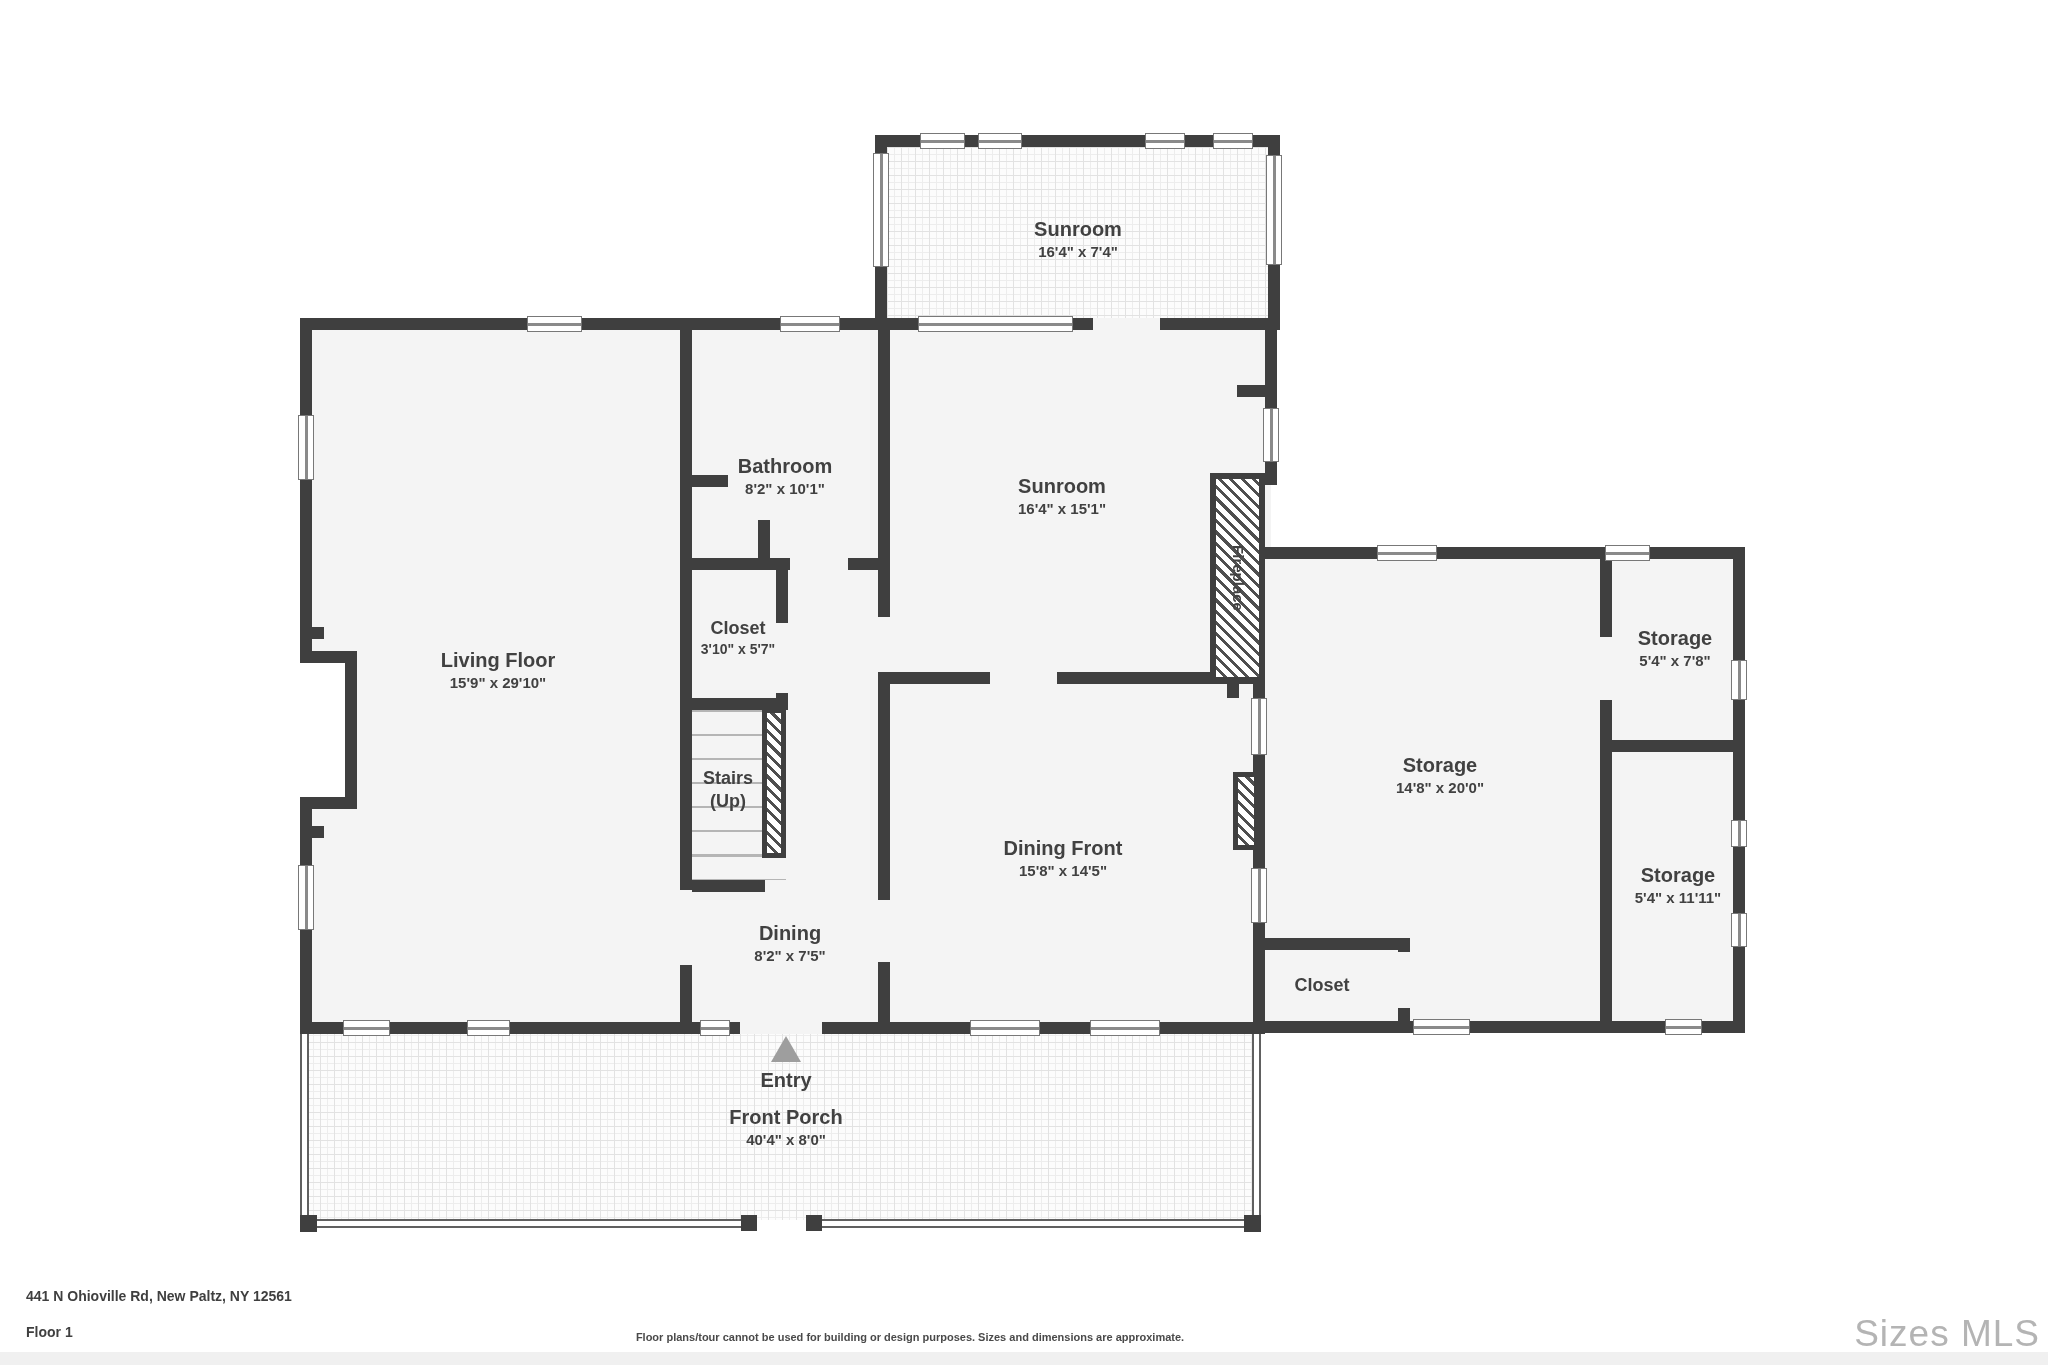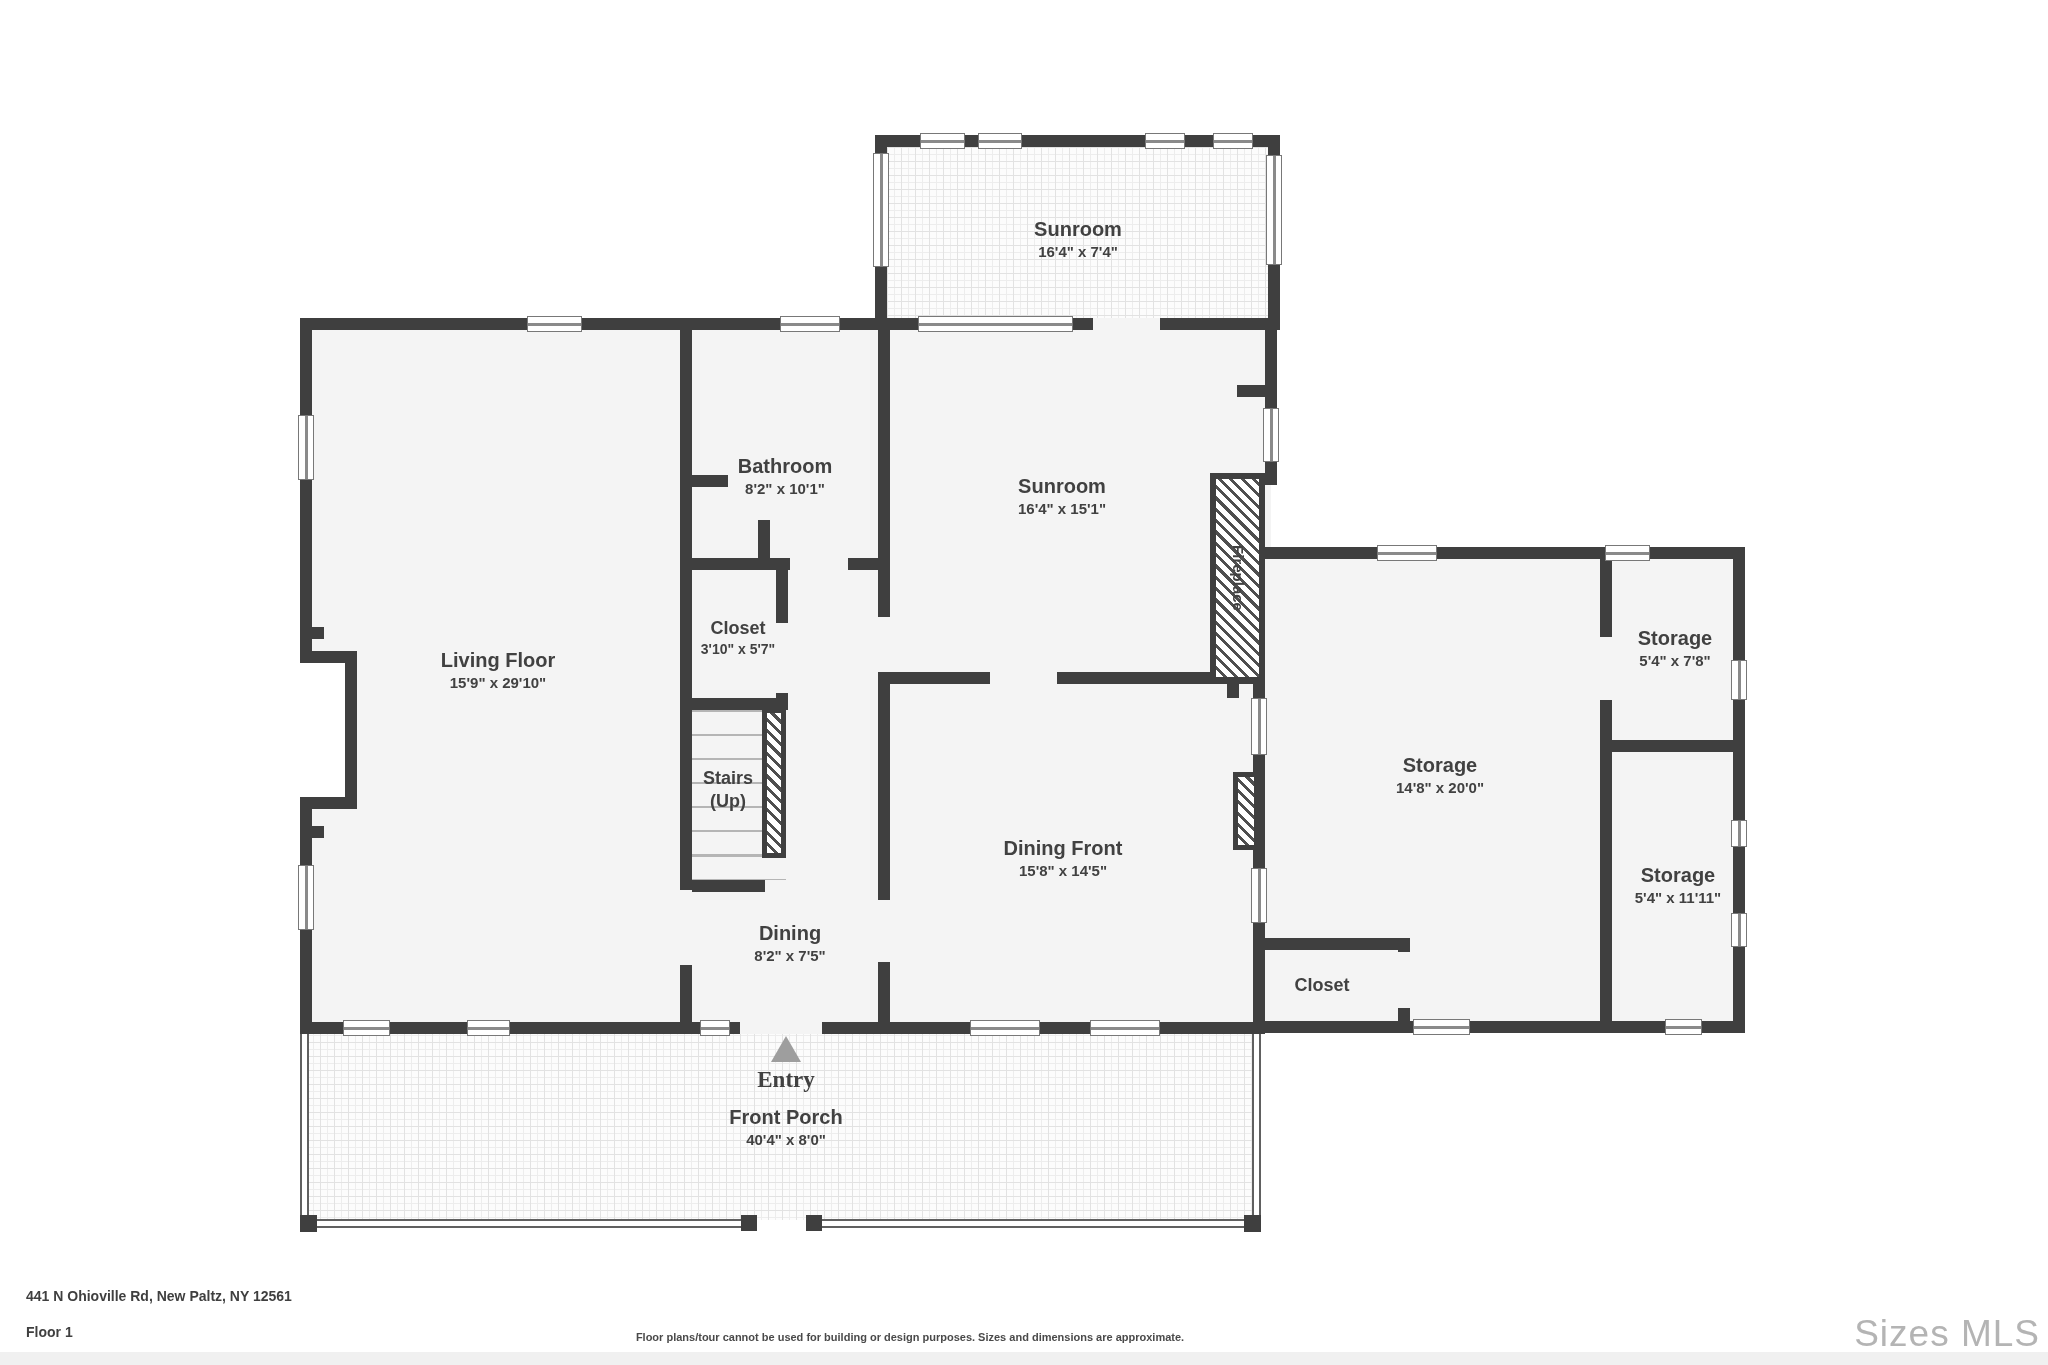--- a/index.html
+++ b/index.html
@@ -270,21 +270,21 @@
     <div class="dm">5'4" x 7'8"</div>
   </div>
   <div class="lbl" style="left:1678px; top:885px;">
     <div class="nm">Storage</div>
     <div class="dm">5'4" x 11'11"</div>
   </div>
   <div class="lbl" style="left:1322px; top:986px;">
     <div class="nm" style="font-size:18px;">Closet</div>
   </div>
   <div class="lbl" style="left:786px; top:1080px;">
-    <div class="nm" style="font-size:23px;font-family:Liberation Serif, serif;">Entry</div>
+    <div class="nm" style="font-size:20px;">Entry</div>
   </div>
   <div class="lbl" style="left:786px; top:1127px;">
     <div class="nm">Front Porch</div>
     <div class="dm">40'4" x 8'0"</div>
   </div>
 
   <div class="addr">441 N Ohioville Rd, New Paltz, NY 12561</div>
   <div class="floorlbl">Floor 1</div>
   <div class="disclaimer">Floor plans/tour cannot be used for building or design purposes. Sizes and dimensions are approximate.</div>
   <div class="watermark">Sizes MLS</div>

